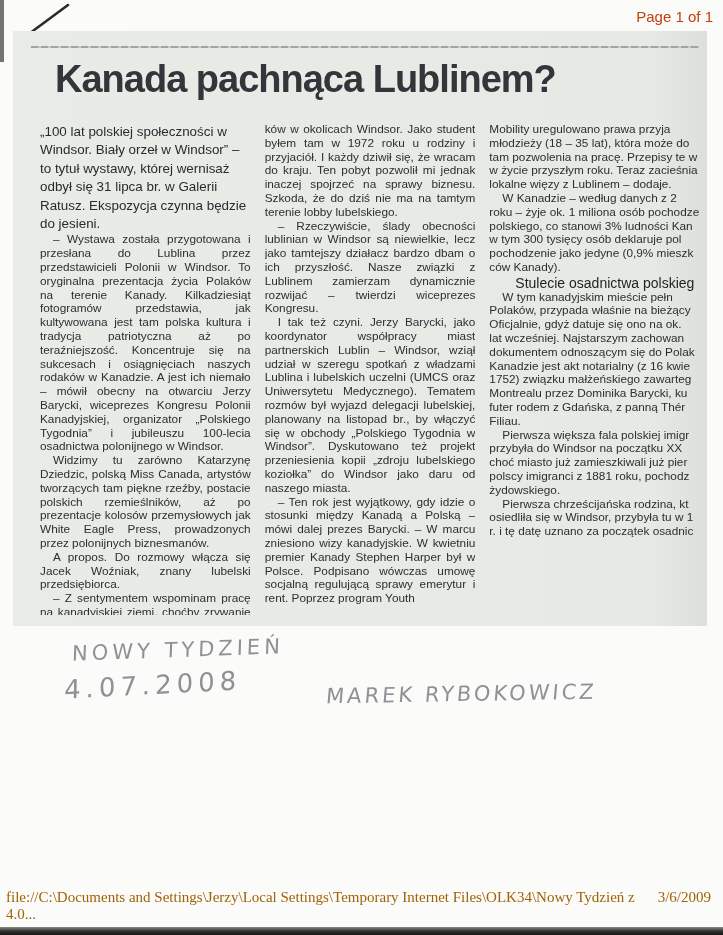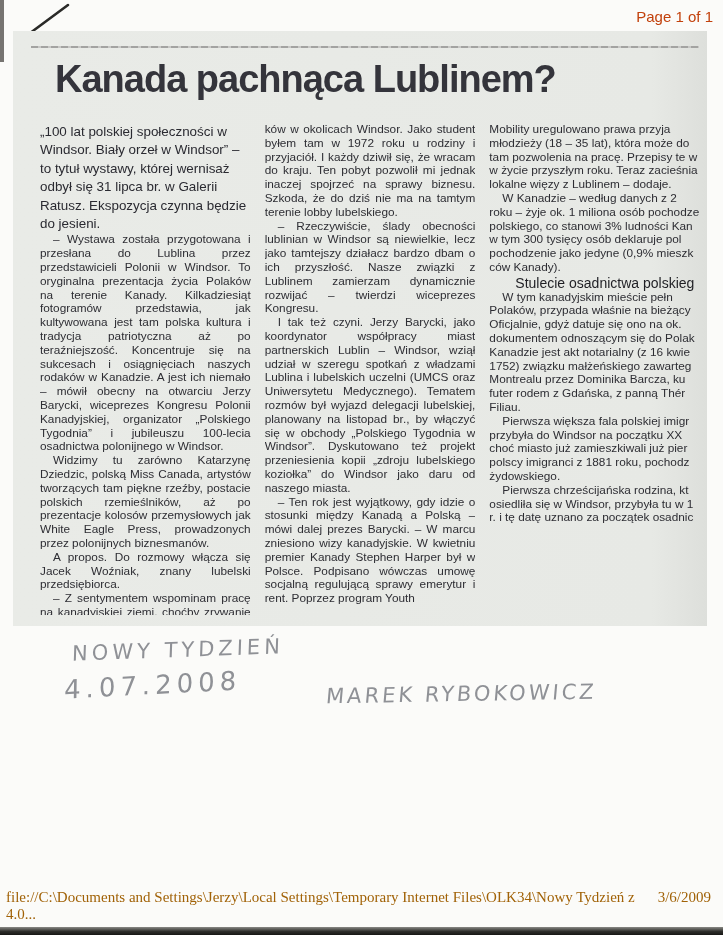--- a/index.html
+++ b/index.html
@@ -82,24 +82,25 @@
           <div class="line indent"><span>W Kanadzie – według danych z 2</span></div>
           <div class="line"><span>roku – żyje ok. 1 miliona osób pochodze</span></div>
           <div class="line"><span>polskiego, co stanowi 3% ludności Kan</span></div>
           <div class="line"><span>w tym 300 tysięcy osób deklaruje pol</span></div>
           <div class="line"><span>pochodzenie jako jedyne (0,9% mieszk</span></div>
           <div class="line"><span>ców Kanady).</span></div>
           <div class="line heading"><span class="b">Stulecie osadnictwa polskieg</span></div>
           <div class="line indent"><span>W tym kanadyjskim mieście pełn</span></div>
           <div class="line"><span>Polaków, przypada właśnie na bieżący</span></div>
           <div class="line"><span>Oficjalnie, gdyż datuje się ono na ok.</span></div>
+          <div class="line"><span>lat wcześniej. Najstarszym zachowan</span></div>
           <div class="line"><span>dokumentem odnoszącym się do Polak</span></div>
           <div class="line"><span>Kanadzie jest akt notarialny (z 16 kwie</span></div>
           <div class="line"><span>1752) związku małżeńskiego zawarteg</span></div>
-          <div class="line"><span>Montrealu przez </span><span class="b">Dominika Barcza</span><span>, ku</span></div>
+          <div class="line"><span>Montrealu przez </span><span class="b">Dominika Barycki</span><span>, ku</span></div>
           <div class="line"><span>futer rodem z Gdańska, z panną </span><span class="b">Thér</span></div>
           <div class="line"><span class="b">Filiau</span><span>.</span></div>
           <div class="line indent"><span>Pierwsza większa fala polskiej imigr</span></div>
           <div class="line"><span>przybyła do Windsor na początku XX</span></div>
           <div class="line"><span>choć miasto już zamieszkiwali już pier</span></div>
           <div class="line"><span>polscy imigranci z 1881 roku, pochodz</span></div>
           <div class="line"><span>żydowskiego.</span></div>
           <div class="line indent"><span>Pierwsza chrześcijańska rodzina, kt</span></div>
           <div class="line"><span>osiedliła się w Windsor, przybyła tu w 1</span></div>
           <div class="line"><span>r. i tę datę uznano za początek osadnic</span></div>

